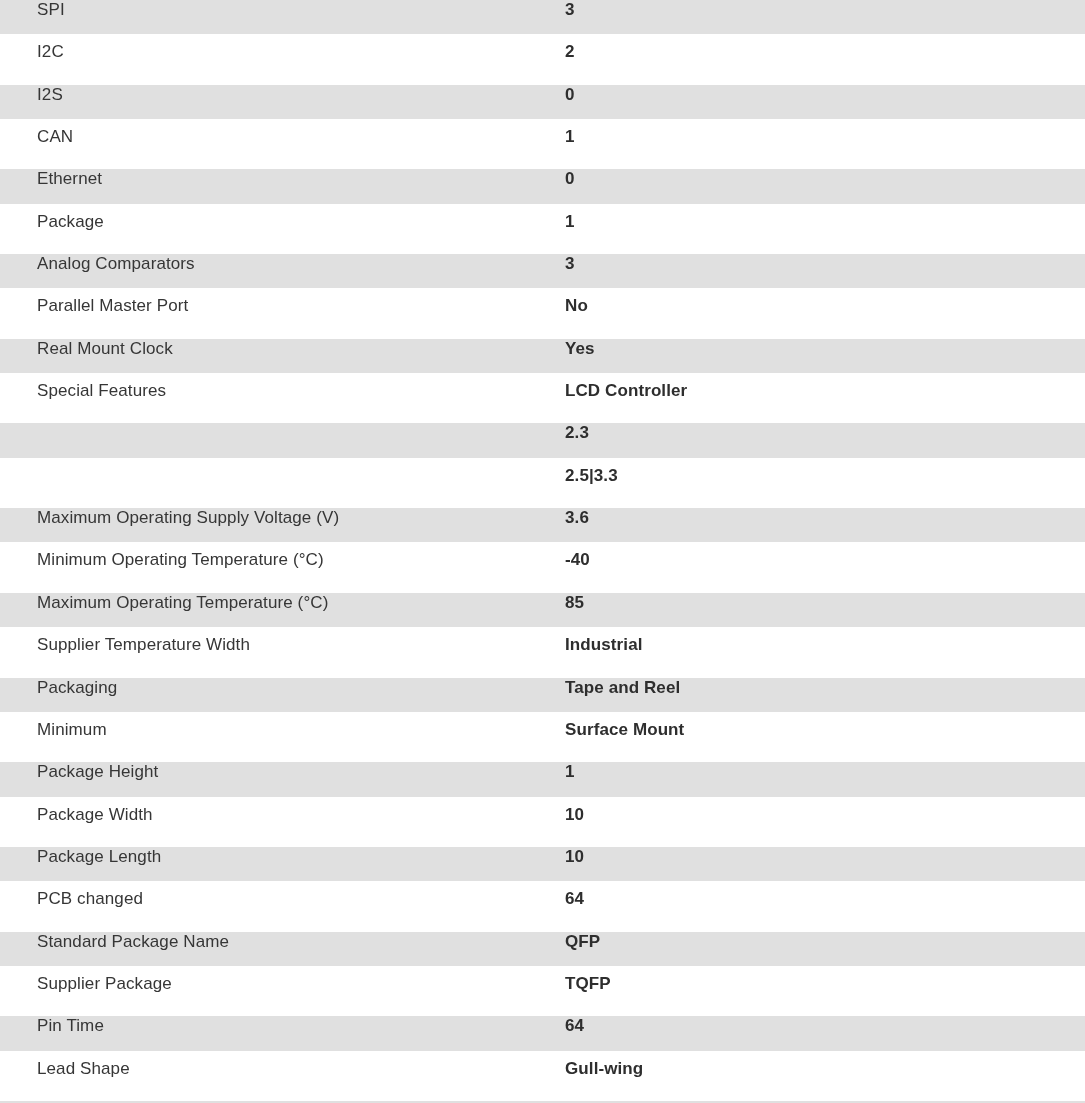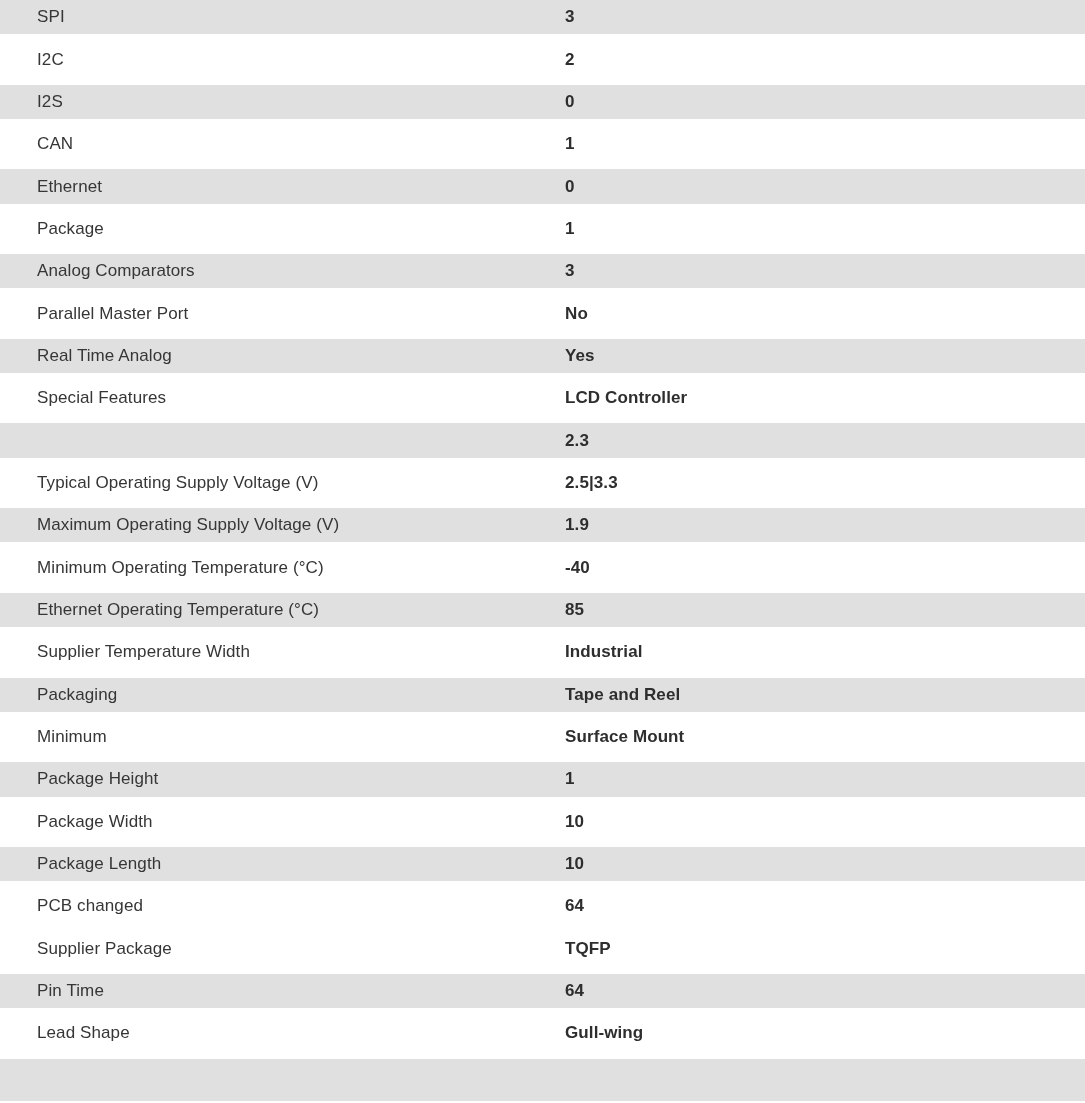--- a/index.html
+++ b/index.html
@@ -15,21 +15,21 @@
   }
   .spec-table {
     display: flex;
     flex-direction: column;
   }
   .spec-row {
     height: 42.35px;
     box-sizing: border-box;
     border-bottom: 8.1px solid var(--row-plain, #ffffff);
     display: flex;
-    align-items: center;
+    align-items: flex-start;
     position: relative;
   }
   .spec-row.stripe {
     background: var(--row-stripe, #e0e0e0);
   }
   .spec-label {
     margin-left: 37px;
     font-size: 17px;
     letter-spacing: 0.1px;
     color: var(--text, #363636);
@@ -79,44 +79,43 @@
   </div>
     <div class="spec-row stripe">
     <span class="spec-label">Analog Comparators</span>
     <span class="spec-value">3</span>
   </div>
     <div class="spec-row">
     <span class="spec-label">Parallel Master Port</span>
     <span class="spec-value">No</span>
   </div>
     <div class="spec-row stripe">
-    <span class="spec-label">Real Time Analog</span>
+    <span class="spec-label">Real Mount Clock</span>
     <span class="spec-value">Yes</span>
   </div>
     <div class="spec-row">
     <span class="spec-label">Special Features</span>
     <span class="spec-value">LCD Controller</span>
   </div>
     <div class="spec-row stripe">
     <span class="spec-value">2.3</span>
   </div>
     <div class="spec-row">
-    <span class="spec-label">Typical Operating Supply Voltage (V)</span>
     <span class="spec-value">2.5|3.3</span>
   </div>
     <div class="spec-row stripe">
     <span class="spec-label">Maximum Operating Supply Voltage (V)</span>
-    <span class="spec-value">1.9</span>
+    <span class="spec-value">3.6</span>
   </div>
     <div class="spec-row">
     <span class="spec-label">Minimum Operating Temperature (°C)</span>
     <span class="spec-value">-40</span>
   </div>
     <div class="spec-row stripe">
-    <span class="spec-label">Ethernet Operating Temperature (°C)</span>
+    <span class="spec-label">Maximum Operating Temperature (°C)</span>
     <span class="spec-value">85</span>
   </div>
     <div class="spec-row">
     <span class="spec-label">Supplier Temperature Width</span>
     <span class="spec-value">Industrial</span>
   </div>
     <div class="spec-row stripe">
     <span class="spec-label">Packaging</span>
     <span class="spec-value">Tape and Reel</span>
   </div>
@@ -133,20 +132,24 @@
     <span class="spec-value">10</span>
   </div>
     <div class="spec-row stripe">
     <span class="spec-label">Package Length</span>
     <span class="spec-value">10</span>
   </div>
     <div class="spec-row">
     <span class="spec-label">PCB changed</span>
     <span class="spec-value">64</span>
   </div>
+    <div class="spec-row stripe">
+    <span class="spec-label">Standard Package Name</span>
+    <span class="spec-value">QFP</span>
+  </div>
     <div class="spec-row">
     <span class="spec-label">Supplier Package</span>
     <span class="spec-value">TQFP</span>
   </div>
     <div class="spec-row stripe">
     <span class="spec-label">Pin Time</span>
     <span class="spec-value">64</span>
   </div>
     <div class="spec-row">
     <span class="spec-label">Lead Shape</span>

